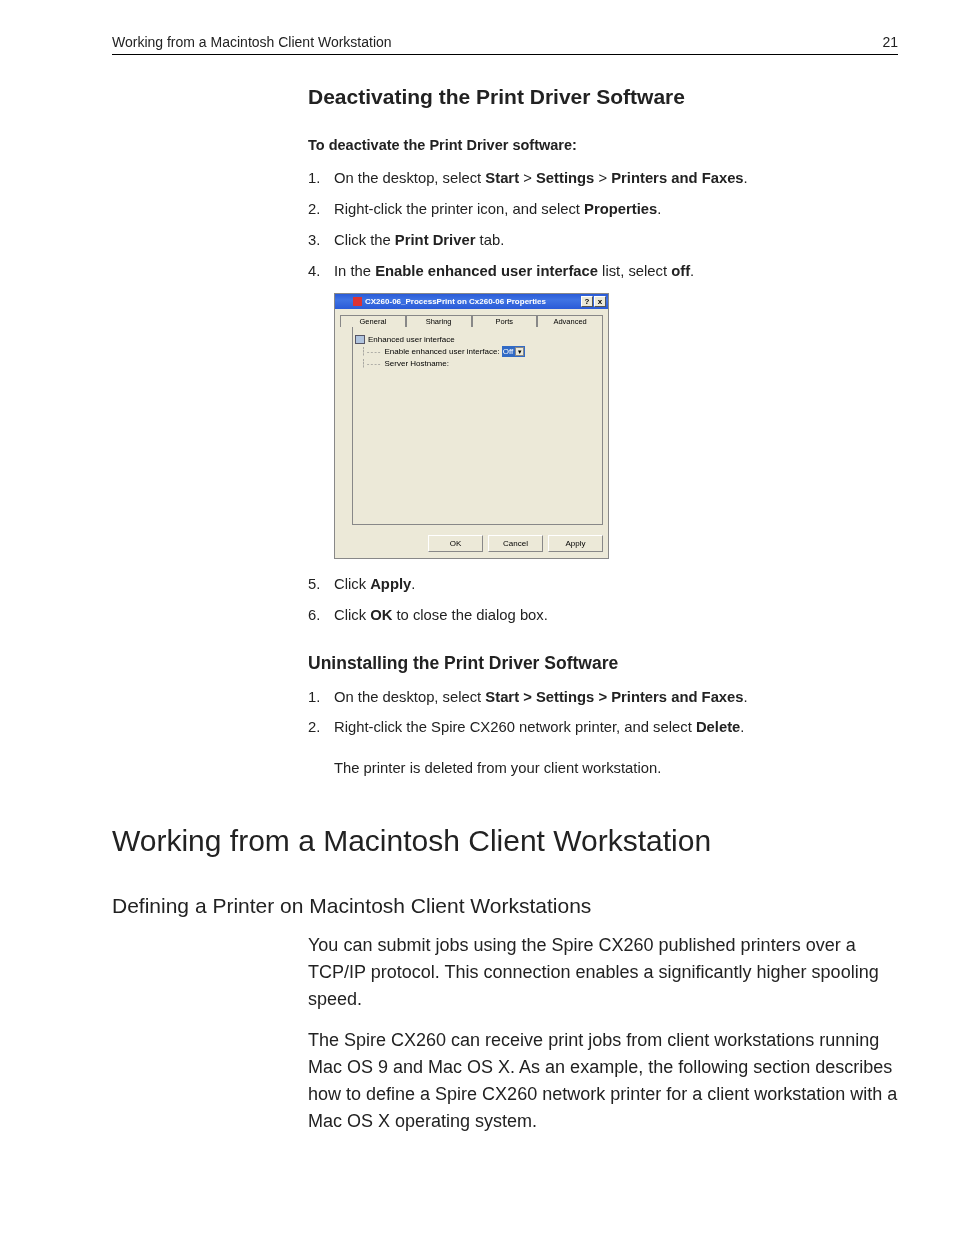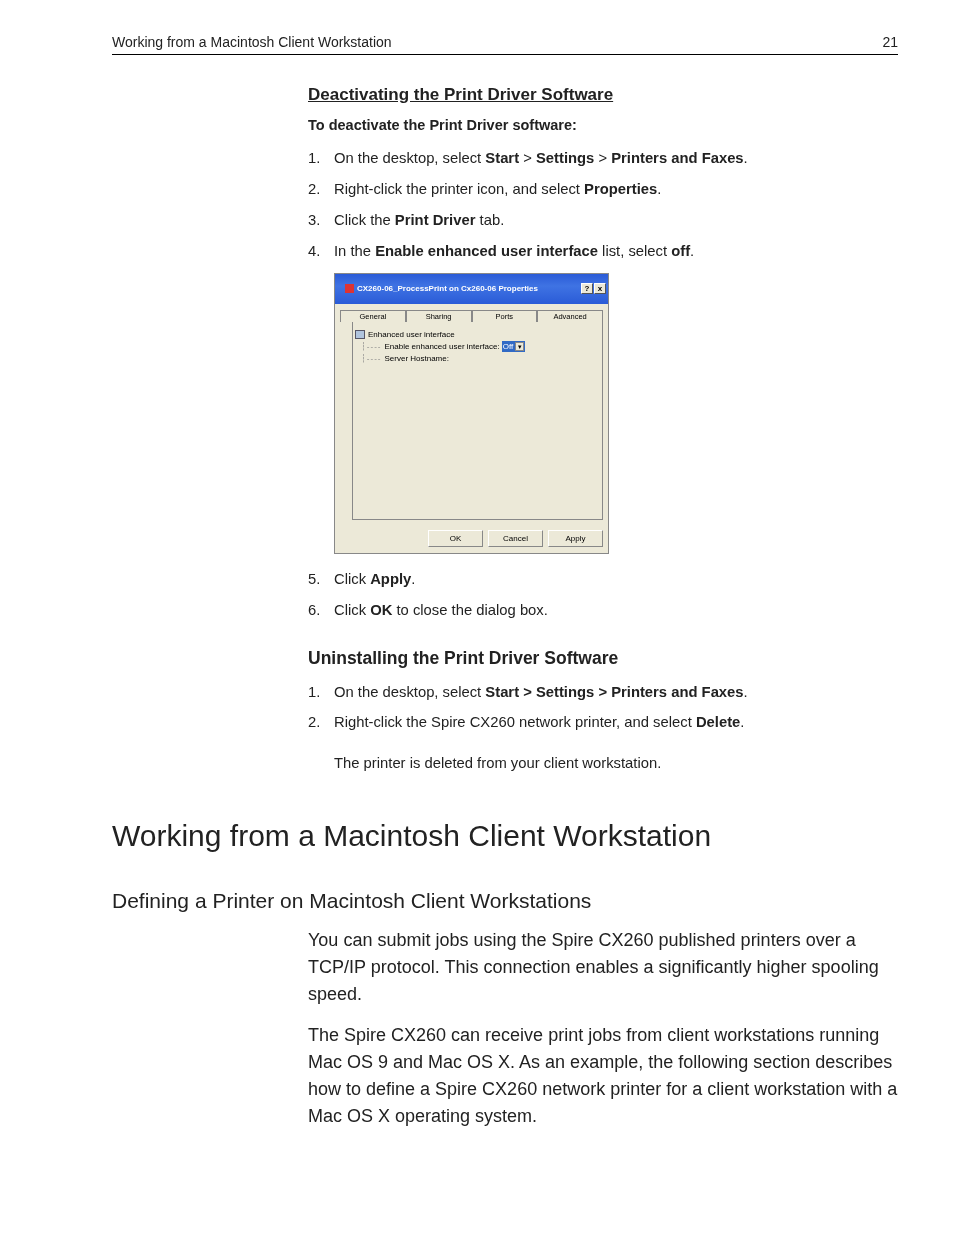--- a/index.html
+++ b/index.html
@@ -16,24 +16,23 @@
     display: flex;
     justify-content: space-between;
     font-size: 14px;
     border-bottom: 1px solid #000;
     padding-bottom: 4px;
     margin-bottom: 30px;
   }
   .content-indent { margin-left: 196px; }
   .h3 {
     font-weight: 700;
-    font-size: 17px;
-    margin-bottom: 12px;
+    font-size: 21px;
+    margin-bottom: 28px;
     margin-top: 8px;
-    text-decoration: underline;
   }
   .h3b {
     font-weight: 700;
     font-size: 17.5px;
     margin-top: 26px;
     margin-bottom: 12px;
   }
   .bold-lead {
     font-weight: 700;
     font-size: 14.5px;
@@ -62,26 +61,26 @@
   }
   .dlg {
     width: 275px;
     border: 1px solid #888;
     background: #ece9d8;
     font-family: Tahoma, Arial, sans-serif;
     font-size: 8px;
     color: #000;
   }
   .dlg-titlebar {
-    height: 30px;
+    height: 15px;
     background: linear-gradient(180deg,#2a5bd7 0%,#3f73e3 40%,#2a5bd7 100%);
     color: #fff;
     display: flex;
     align-items: center;
-    padding: 0 2px 0 10px;
+    padding: 0 2px 0 18px;
     font-size: 8px;
     font-weight: 700;
   }
   .dlg-titlebar .ico {
     width: 9px; height: 9px; background:#d33; margin-right:3px;
   }
   .dlg-titlebar .ttl { flex:1; white-space:nowrap; overflow:hidden; }
   .dlg-titlebar .wbtn {
     width: 12px; height: 11px;
     background: #ece9d8;

